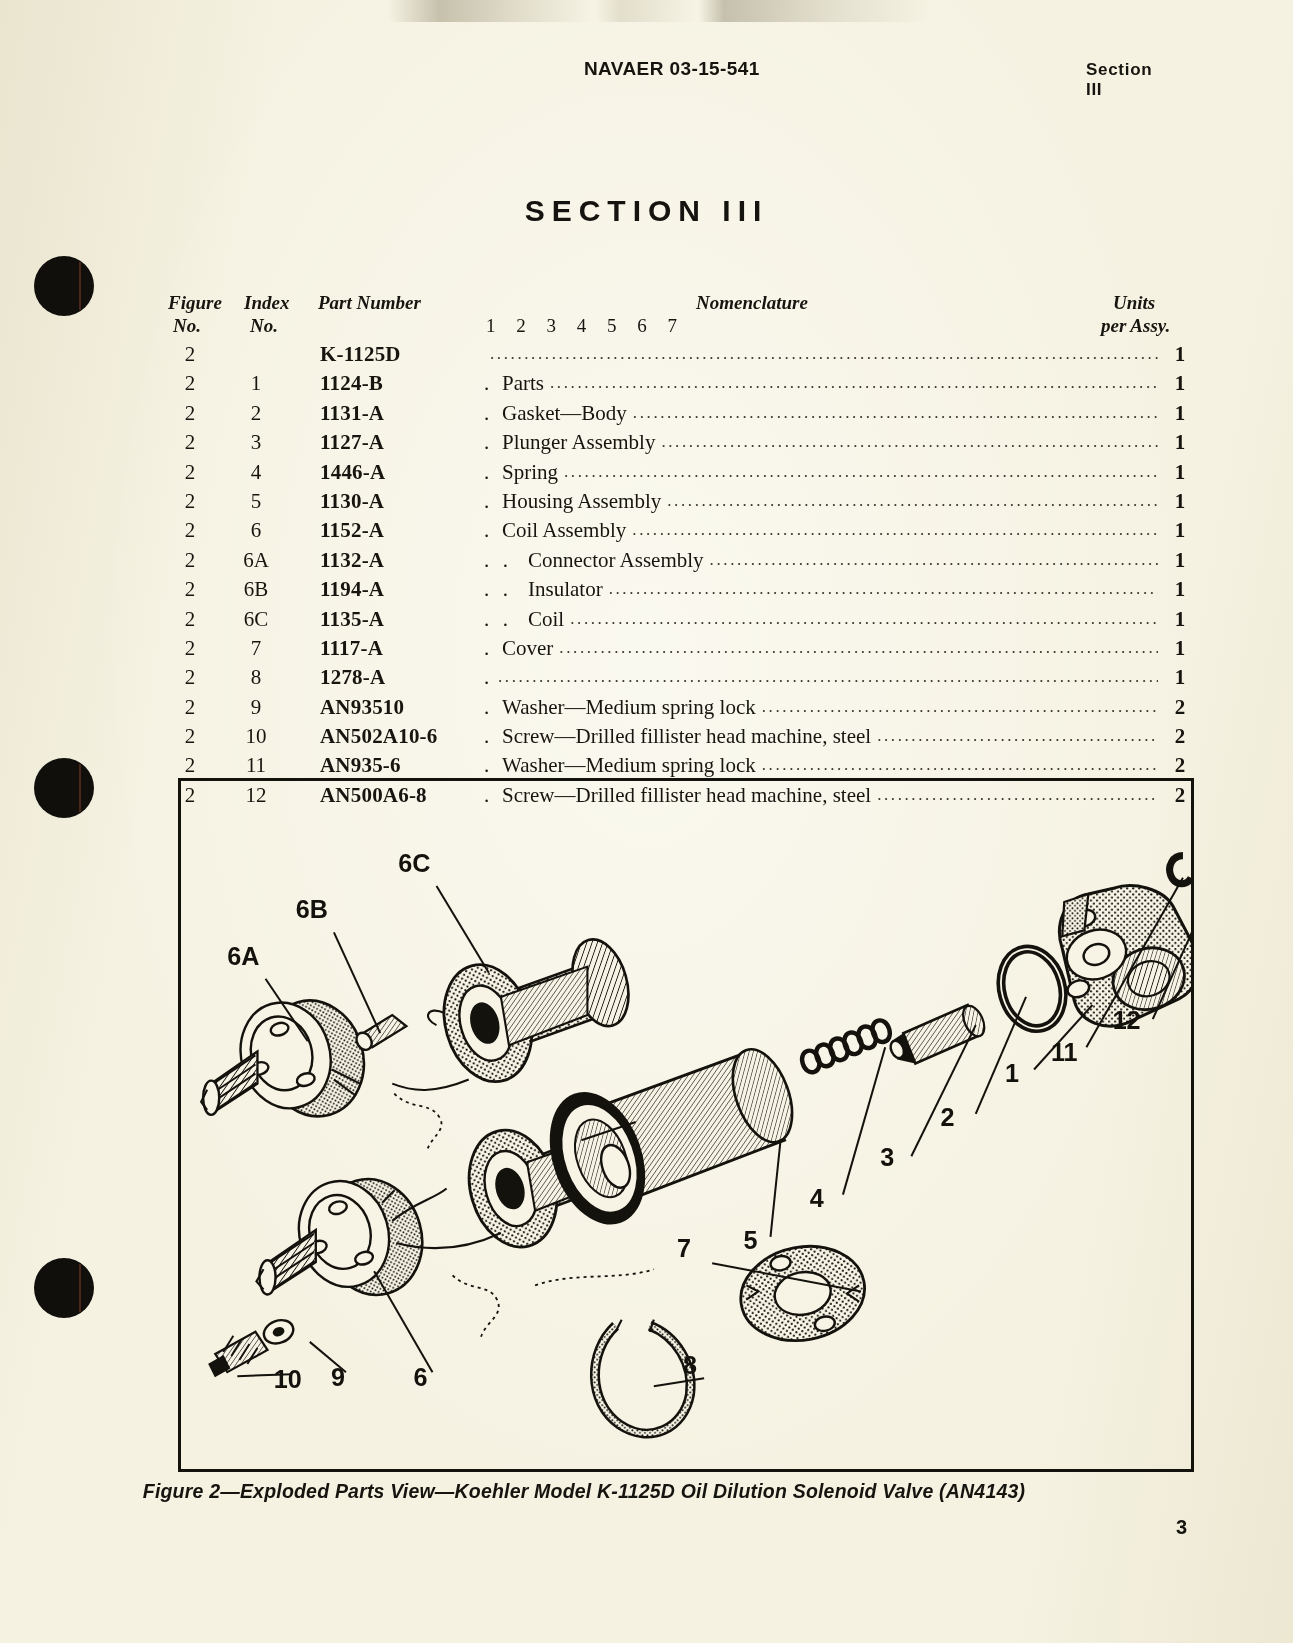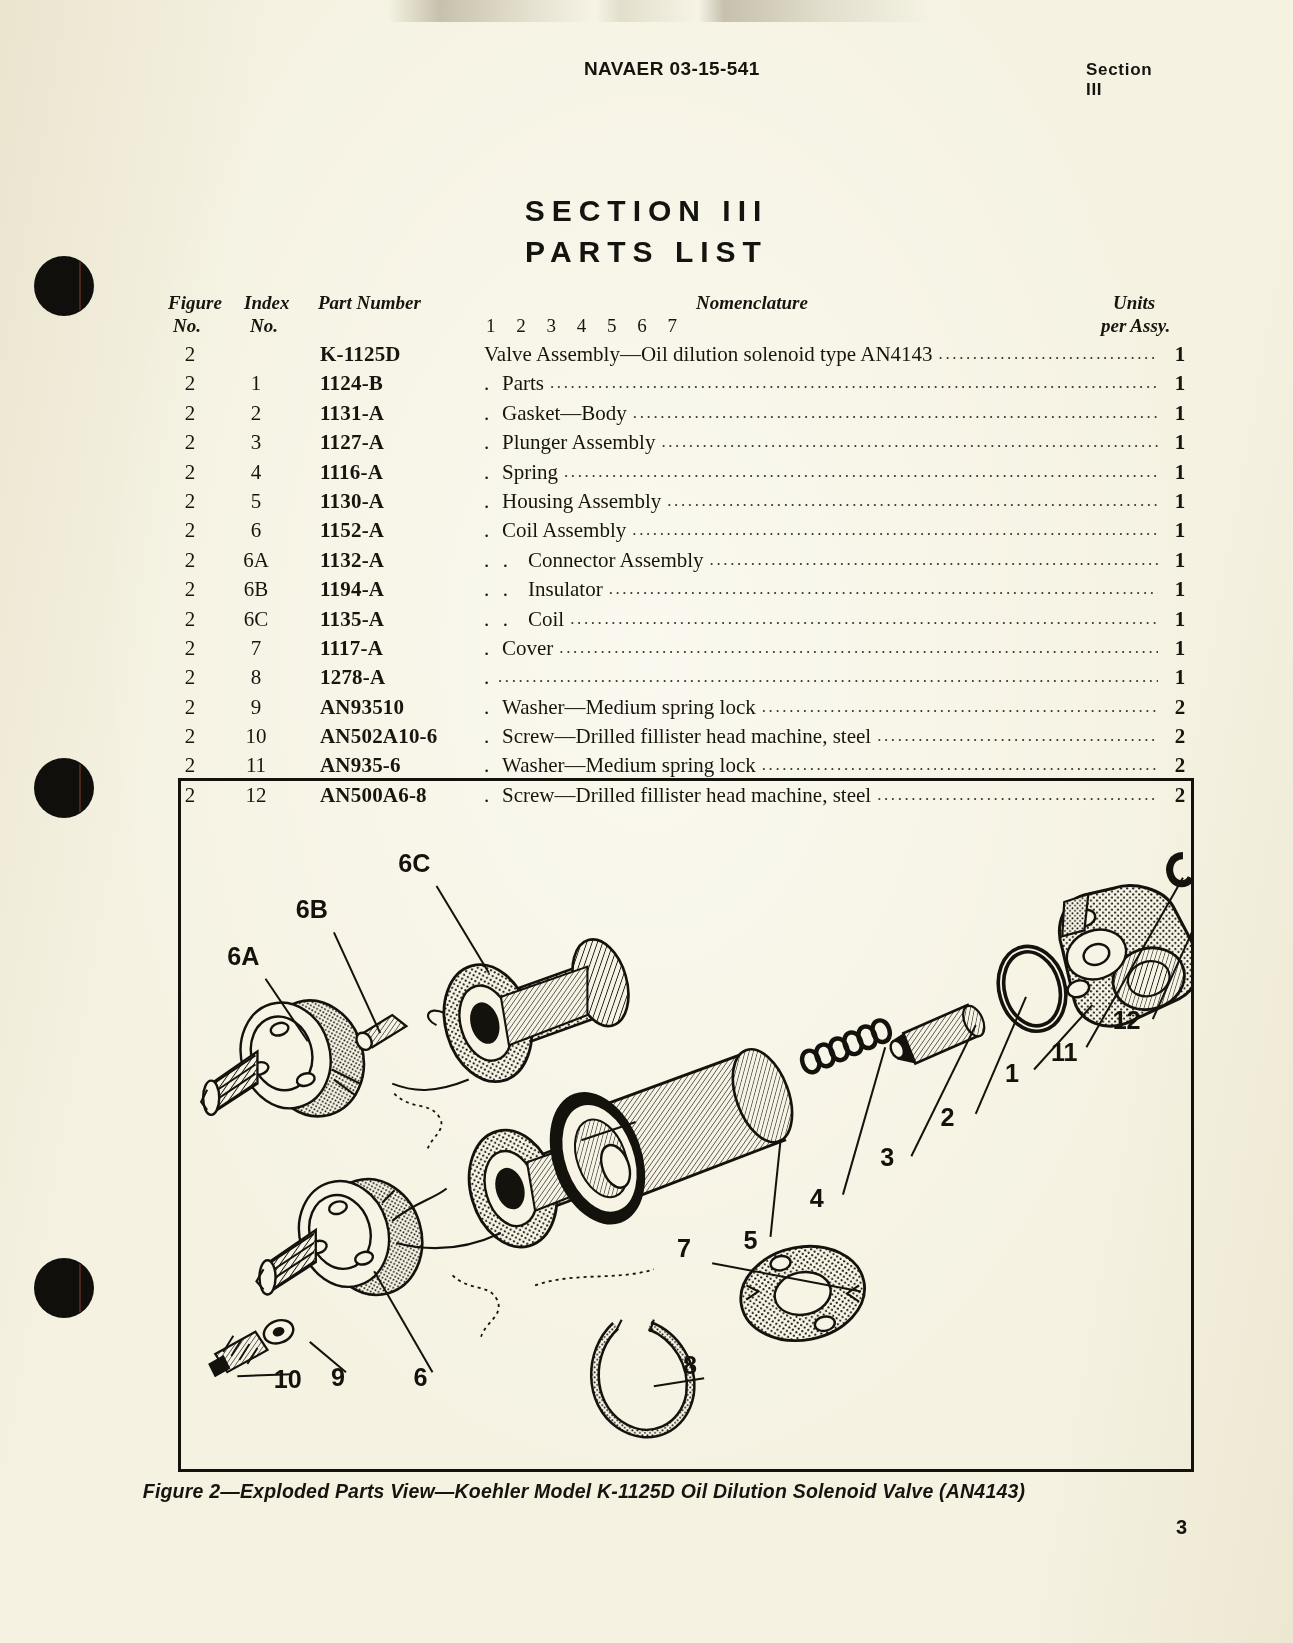--- a/index.html
+++ b/index.html
@@ -178,21 +178,20 @@
       <span class="seam"></span>
     </div>
 
   <div class="runhead">
     <span class="doc-no">NAVAER 03-15-541</span>
     <span class="sect">Section III</span>
   </div>
 
   <div class="title-block">
     <div class="t1">SECTION III</div>
-    <div class="t2">PARTS LIST</div>
   </div>
 
   <div class="table">
     <div class="thead">
       <span class="th-fig">Figure</span>
       <span class="th-fig2">No.</span>
       <span class="th-idx">Index</span>
       <span class="th-idx2">No.</span>
       <span class="th-part">Part Number</span>
       <span class="th-nom">Nomenclature</span>
@@ -200,21 +199,20 @@
       <span class="th-units">Units</span>
       <span class="th-units2">per Assy.</span>
     </div>
     <div id="rows">
         <div class="row lvl0">
           <span class="c-fig">2</span>
           <span class="c-idx"></span>
           <span class="c-part">K-1125D</span>
           <span class="nomwrap">
             <span class="dots"></span>
-            <span class="nomtext">Valve Assembly—Oil dilution solenoid type AN4143</span>
             <span class="leader">........................................................................................................................................................................................................</span>
             <span class="units">1</span>
           </span>
         </div>
         <div class="row lvl1 nom-lvl1">
           <span class="c-fig">2</span>
           <span class="c-idx">1</span>
           <span class="c-part">1124-B</span>
           <span class="nomwrap">
             <span class="dots">.</span>
@@ -241,21 +239,21 @@
           <span class="nomwrap">
             <span class="dots">.</span>
             <span class="nomtext">Plunger Assembly</span>
             <span class="leader">........................................................................................................................................................................................................</span>
             <span class="units">1</span>
           </span>
         </div>
         <div class="row lvl1 nom-lvl1">
           <span class="c-fig">2</span>
           <span class="c-idx">4</span>
-          <span class="c-part">1116-A</span>
+          <span class="c-part">1446-A</span>
           <span class="nomwrap">
             <span class="dots">.</span>
             <span class="nomtext">Spring</span>
             <span class="leader">........................................................................................................................................................................................................</span>
             <span class="units">1</span>
           </span>
         </div>
         <div class="row lvl1 nom-lvl1">
           <span class="c-fig">2</span>
           <span class="c-idx">5</span>

